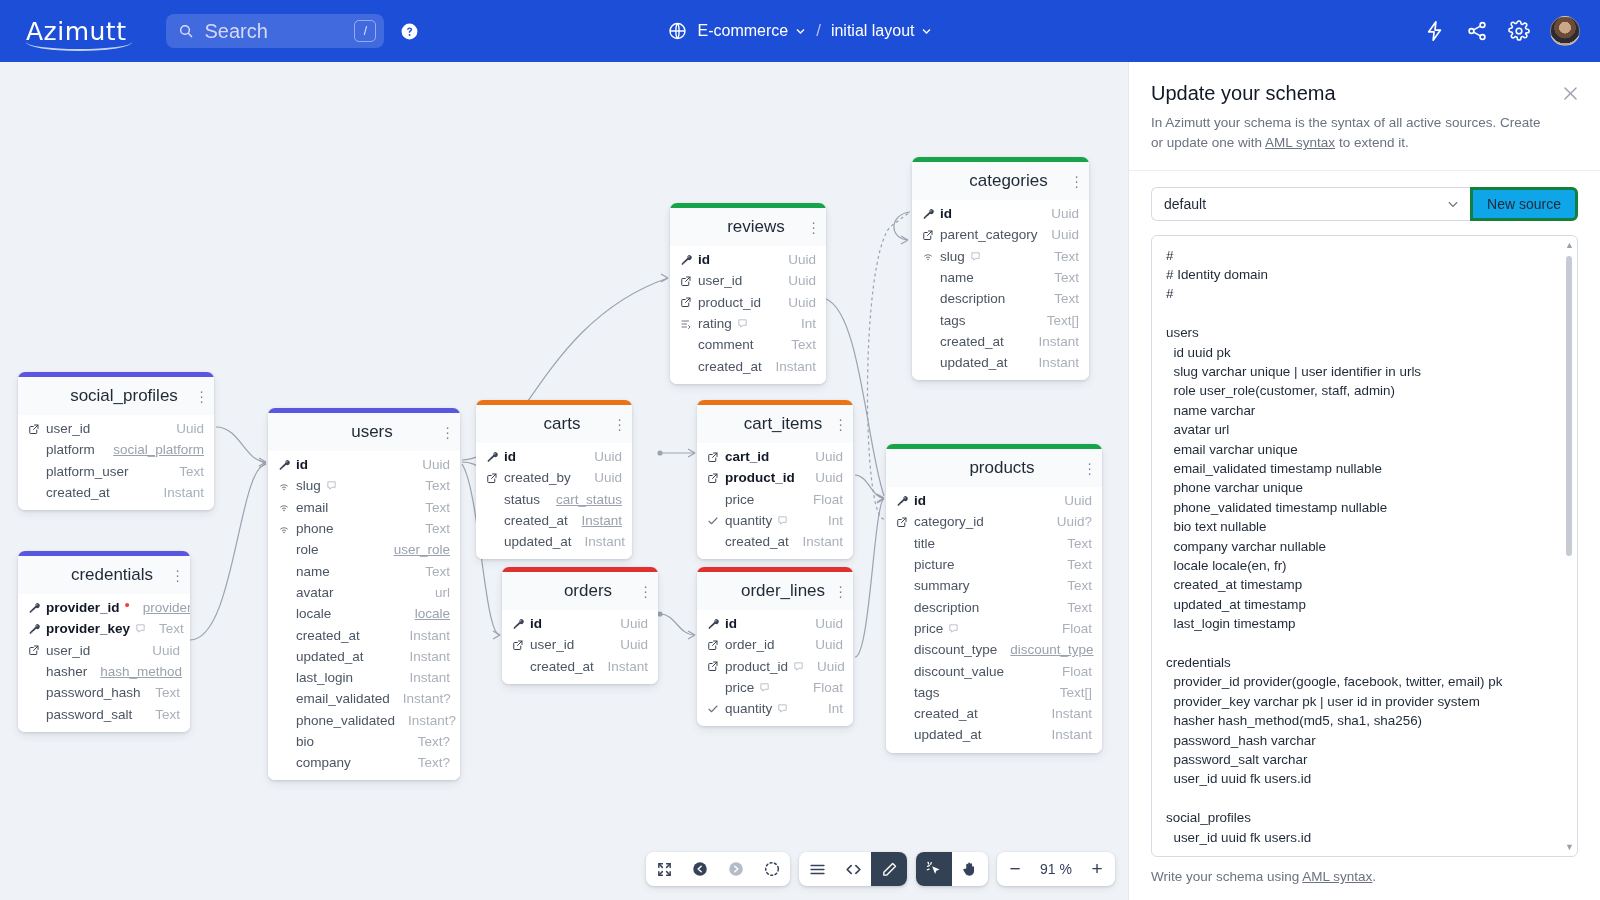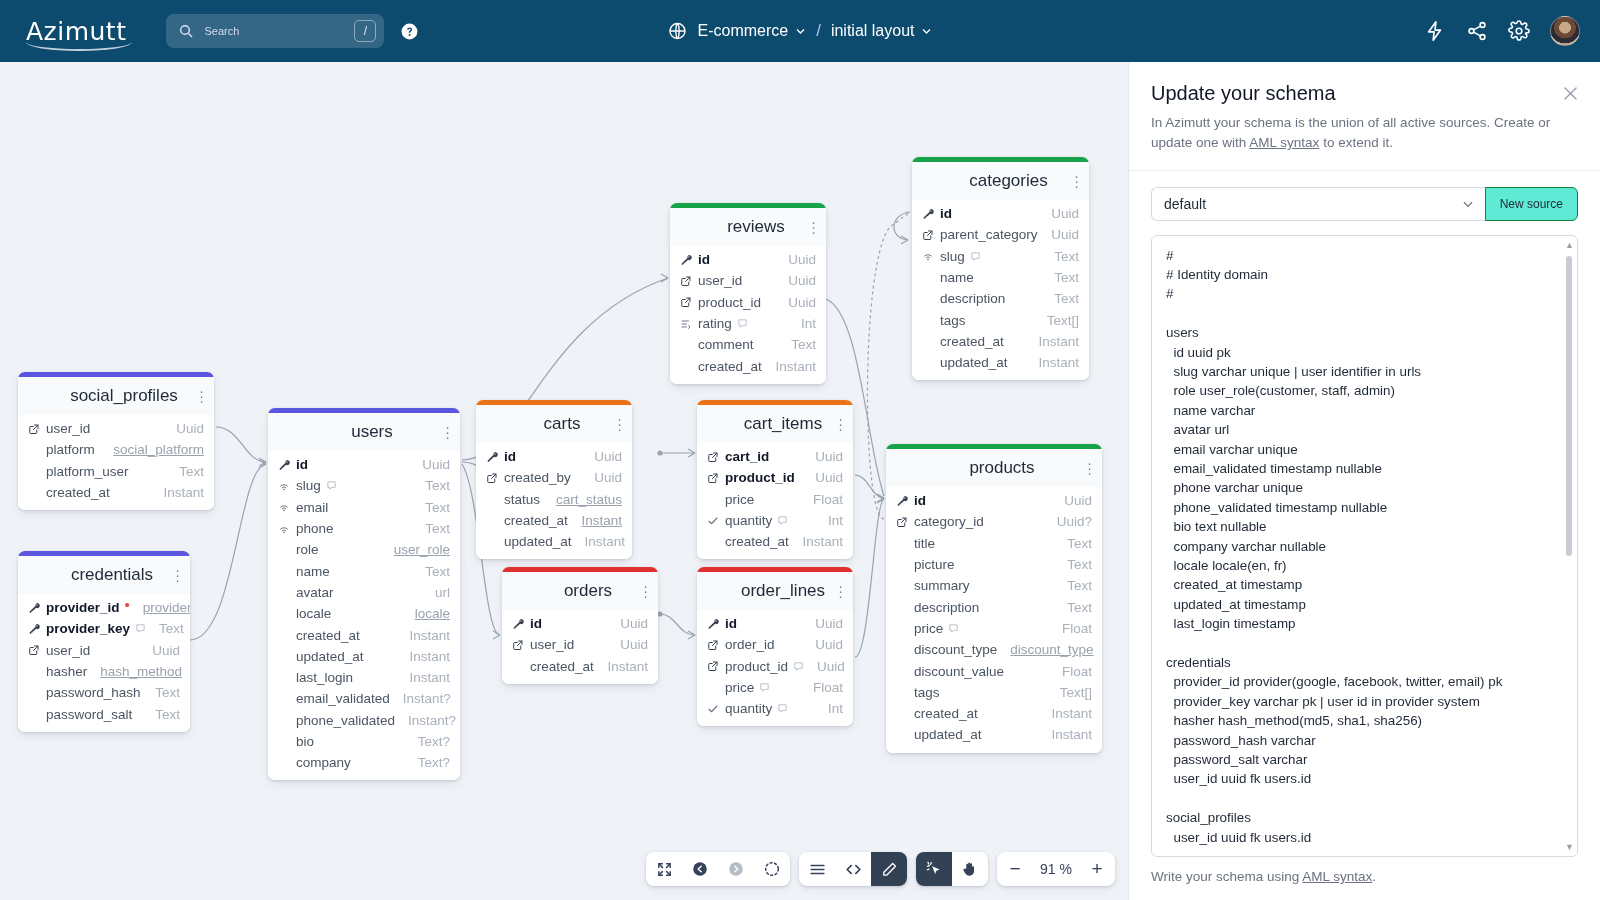--- a/index.html
+++ b/index.html
@@ -7,38 +7,38 @@
     width: 1600px; height: 900px;
     font-family: "Liberation Sans", sans-serif;
     background: #eff2f7;
     overflow: hidden;
   }
   #app { position: relative; width: 1600px; height: 900px; }
 
   
   .header {
     position: absolute; top: 0; left: 0; width: 1600px; height: 62px;
-    background: #0c4a6e;
+    background: #1d4ed8;
     display: flex; align-items: center;
   }
   .logo {
     margin-left: 26px; color: #fff; font-size: 25px; letter-spacing: .5px;
     font-family: "DejaVu Sans", sans-serif; position: relative;
   }
   .logo::after {
     content: ""; position: absolute; left: 0; right: -6px; bottom: -5px; height: 7px;
     border-bottom: 2px solid rgba(255,255,255,.75);
     border-radius: 0 0 50% 50%/0 0 100% 100%;
   }
   .search-box {
     margin-left: 40px; width: 218px; height: 34px; border-radius: 8px;
     background: rgba(255,255,255,.16);
     display: flex; align-items: center; padding: 0 8px 0 12px;
   }
-  .search-box .ph { color: #d6d8f5; font-size: 11px; flex: 1; margin-left: 10px; }
+  .search-box .ph { color: #d6d8f5; font-size: 20px; flex: 1; margin-left: 10px; }
   .slash-key {
     width: 22px; height: 22px; border: 1px solid rgba(255,255,255,.45);
     border-radius: 5px; color: #e4e5fb; font-size: 12px;
     display: flex; align-items: center; justify-content: center;
   }
   .help-icon { margin-left: 16px; }
   .breadcrumbs {
     position: absolute; left: 50%; transform: translateX(-50%);
     display: flex; align-items: center; gap: 10px; color: #fff; font-size: 16px;
   }
@@ -124,23 +124,23 @@
     position: absolute; right: 20px; top: 22px; color: #9aa1ad; cursor: pointer;
   }
   .panel-row { display: flex; padding: 16px 22px 0 22px; }
   .select {
     flex: 1; height: 34px; border: 1px solid #d7dbe3; border-right: none;
     border-radius: 6px 0 0 6px; display: flex; align-items: center;
     padding: 0 10px 0 12px; font-size: 14px; color: #1f2937; background: #fff;
   }
   .select .chev { margin-left: auto; color: #6b7280; }
   .newsrc {
-    height: 34px; border: 1px solid #15803d; border-radius: 0 6px 6px 0;
-    display: flex; align-items: center; padding: 0 14px; font-size: 12px; color: #1f2937;
-    background: #5eead4; cursor: pointer;
+    height: 34px; border: 3px solid #15803d; border-radius: 0 6px 6px 0;
+    display: flex; align-items: center; padding: 0 14px; font-size: 14px; color: #1f2937;
+    background: #0ea5e9; cursor: pointer;
   }
   .editor {
     margin: 14px 22px 0 22px; flex: 1; border: 1px solid #d7dbe3; border-radius: 6px;
     position: relative; overflow: hidden; background: #fff;
   }
   .editor-inner {
     padding: 10px 14px; font-size: 13.4px; color: #1f2937; line-height: 19.4px;
     white-space: pre; font-family: "Liberation Sans", sans-serif;
   }
   .scroll-track {
@@ -992,21 +992,21 @@
         <div class="zv">91 %</div>
         <div class="tbtn" style="font-size:19px;">+</div>
       </div>
     </div>
   </div>
 
   <div class="panel">
     <div class="panel-head">
       <div class="panel-title">Update your schema</div>
       <div class="panel-desc">
-        <span>In Azimutt your schema is the union of all active sources. Create or update one with </span><a href="#">AML syntax</a><span> to extend it.</span>
+        <span>In Azimutt your schema is the syntax of all active sources. Create or update one with </span><a href="#">AML syntax</a><span> to extend it.</span>
       </div>
       <span class="close-x">
         <svg width="19" height="19" viewBox="0 0 24 24" fill="none" stroke="currentColor" stroke-width="1.8" stroke-linecap="round">
           <path d="M5 5l14 14M19 5L5 19"></path>
         </svg>
       </span>
     </div>
 
     <div class="panel-row">
       <div class="select">

